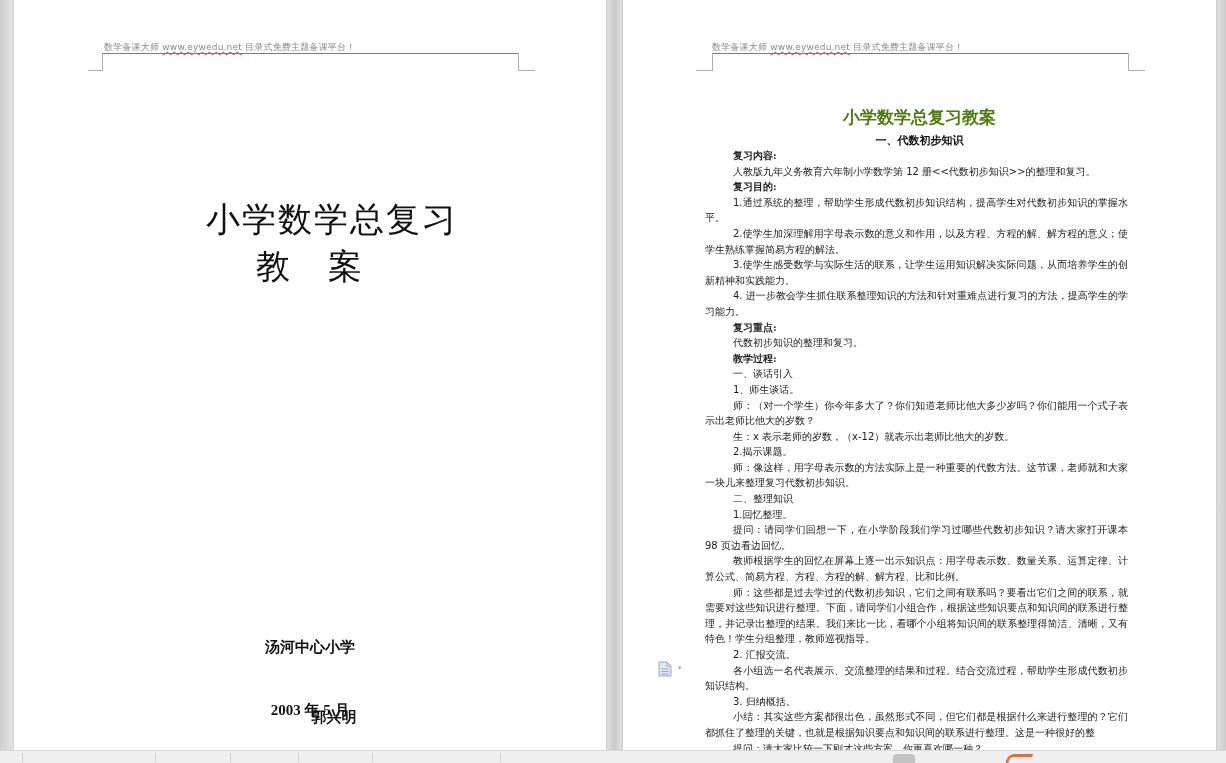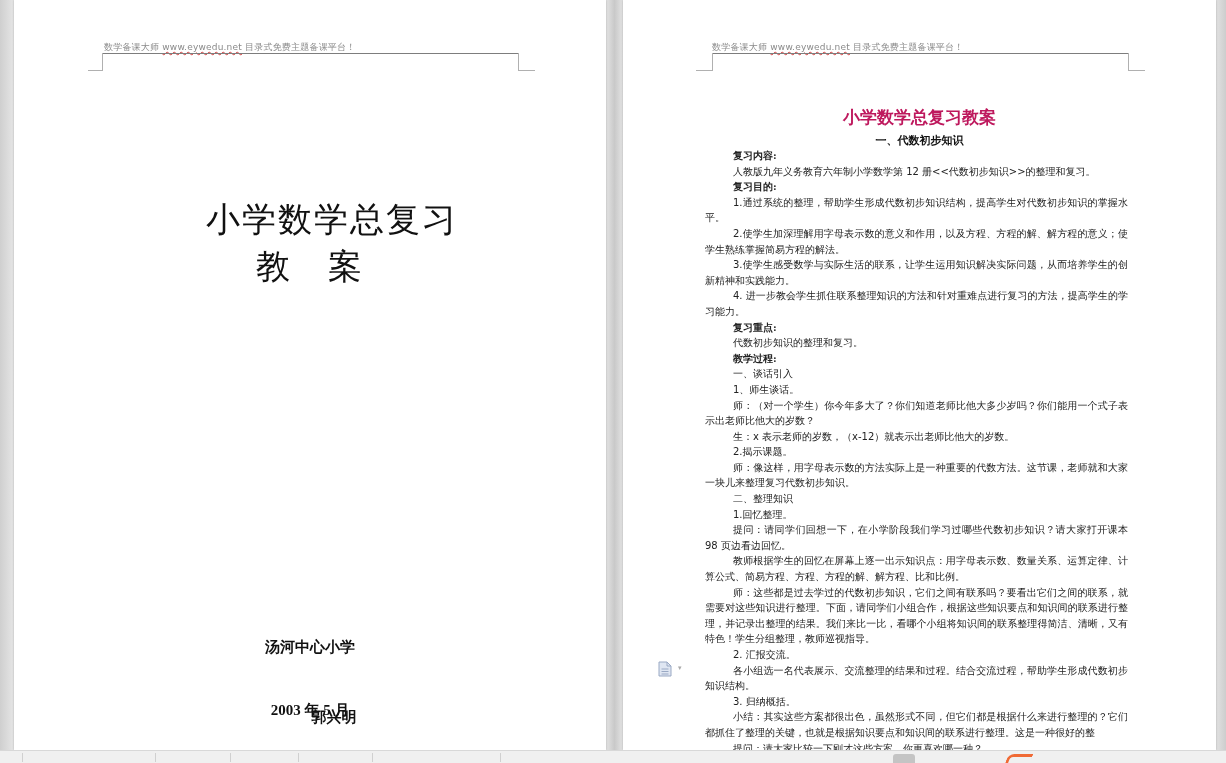--- a/index.html
+++ b/index.html
@@ -39,21 +39,21 @@
     font-family:"DejaVu Serif", serif; color:#111; font-size:34px; letter-spacing:2px;
   }
   .cover-info {
     position:absolute; left:0; width:100%; text-align:center;
     font-family:"Liberation Serif", serif; font-weight:bold; font-size:15px; color:#111;
   }
 
   
   .doc-title {
     position:absolute; left:0; width:100%; text-align:center; top:106px;
-    font-family:"Liberation Serif", serif; font-weight:bold; font-size:17px; color:#be185d;
+    font-family:"Liberation Serif", serif; font-weight:bold; font-size:17px; color:#4d7c0f;
   }
   .doc-subtitle {
     position:absolute; left:0; width:100%; text-align:center; top:133px;
     font-family:"Liberation Serif", serif; font-weight:bold; font-size:11px; color:#111;
   }
   .body {
     position:absolute; left:82px; width:423px; top:148px;
     font-family:"DejaVu Sans", sans-serif; font-size:10px; color:#222; line-height:15.6px;
   }
   .para { text-indent:28px; margin:0; text-align:justify; }

